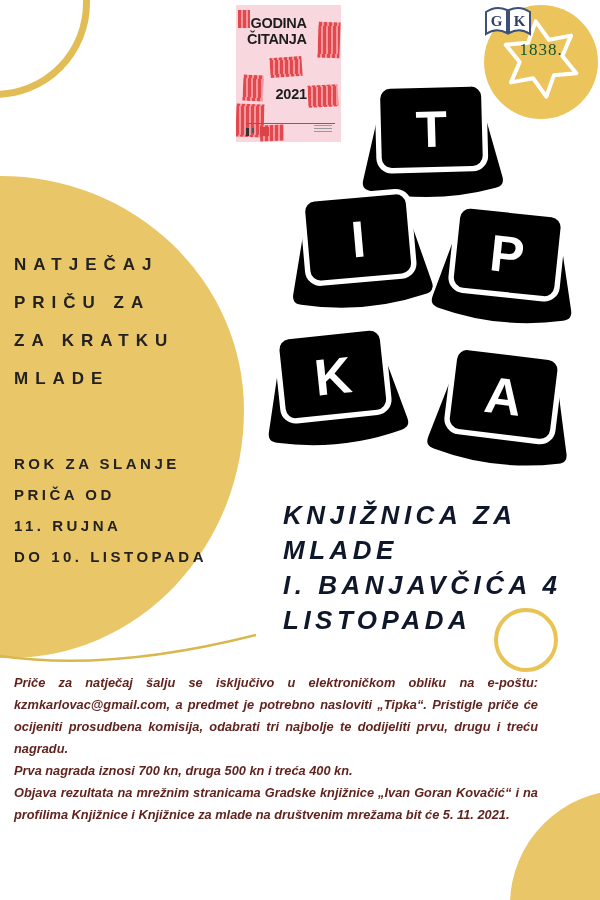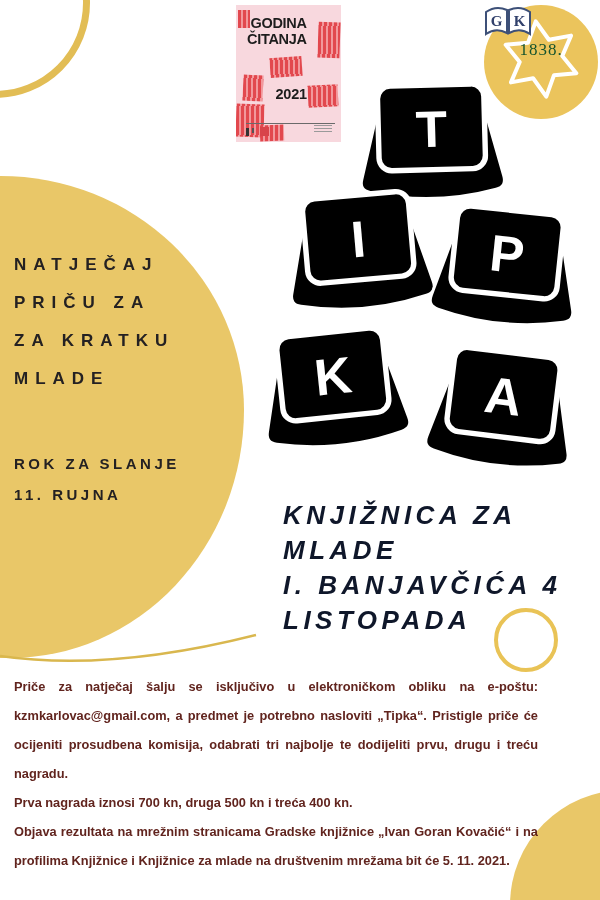--- a/index.html
+++ b/index.html
@@ -31,21 +31,21 @@
   .keycap{position:absolute;width:148px;height:133px;overflow:visible;transform:rotate(var(--rot));}
   .keycap text{fill:#ffffff;font-family:"Liberation Sans",sans-serif;font-weight:bold;font-size:52px;}
   
   .block{position:absolute;font-weight:800;color:#242122;}
   #headline{left:14px;top:246px;font-size:17px;letter-spacing:7px;line-height:38px;}
   #deadline{left:14px;top:448px;font-size:15px;letter-spacing:3.5px;line-height:31px;}
   
   #location{left:283px;top:498px;font-size:26px;letter-spacing:4.5px;line-height:35px;color:#0f172a;font-style:italic;}
   
   #body-text{position:absolute;left:14px;top:672px;width:524px;color:#61241e;
-      font-size:12.8px;font-weight:bold;line-height:29px;text-align:justify;}
+      font-size:12.8px;font-weight:bold;line-height:22px;text-align:justify;font-style:italic;}
   #body-text p{margin:0;}
   #body-text p.gap-s{}
   #body-text p.gap-m{}
 </style>
 </head>
 <body>
 
 <div id="canvas">
 
   <svg width="0" height="0" style="position:absolute" aria-hidden="true">
@@ -123,21 +123,23 @@
 
   <div class="block" id="headline">
     <div>NATJEČAJ</div>
     <div>PRIČU ZA</div>
     <div>ZA KRATKU</div>
     <div>MLADE</div>
   </div>
 
   <div class="block" id="deadline">
     <div>ROK ZA SLANJE</div>
+    <div>PRIČA OD</div>
     <div>11. RUJNA</div>
+    <div>DO 10. LISTOPADA</div>
   </div>
 
   <div class="block" id="location">
     <div>KNJIŽNICA ZA MLADE</div>
     <div>I. BANJAVČIĆA 4</div>
     <div>LISTOPADA</div>
   </div>
 
   <div id="body-text">
     <p>Priče za natječaj šalju se isključivo u elektroničkom obliku na e-poštu: kzmkarlovac@gmail.com, a predmet je potrebno nasloviti „Tipka“. Pristigle priče će ocijeniti prosudbena komisija, odabrati tri najbolje te dodijeliti prvu, drugu i treću nagradu.</p>

